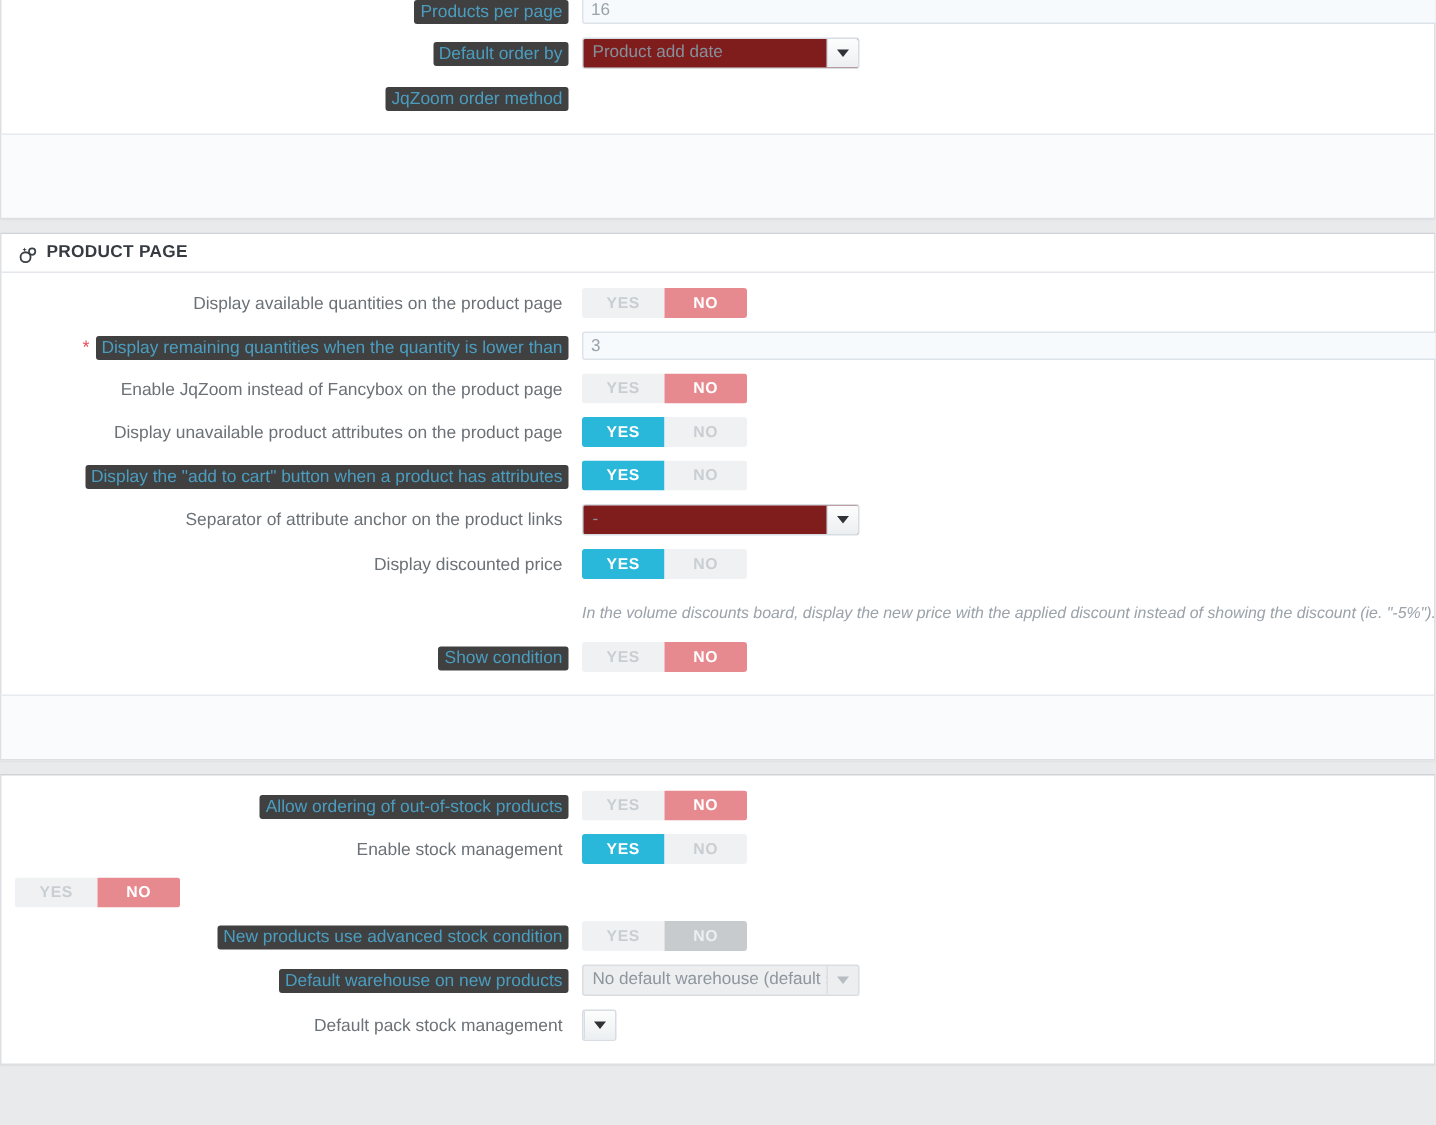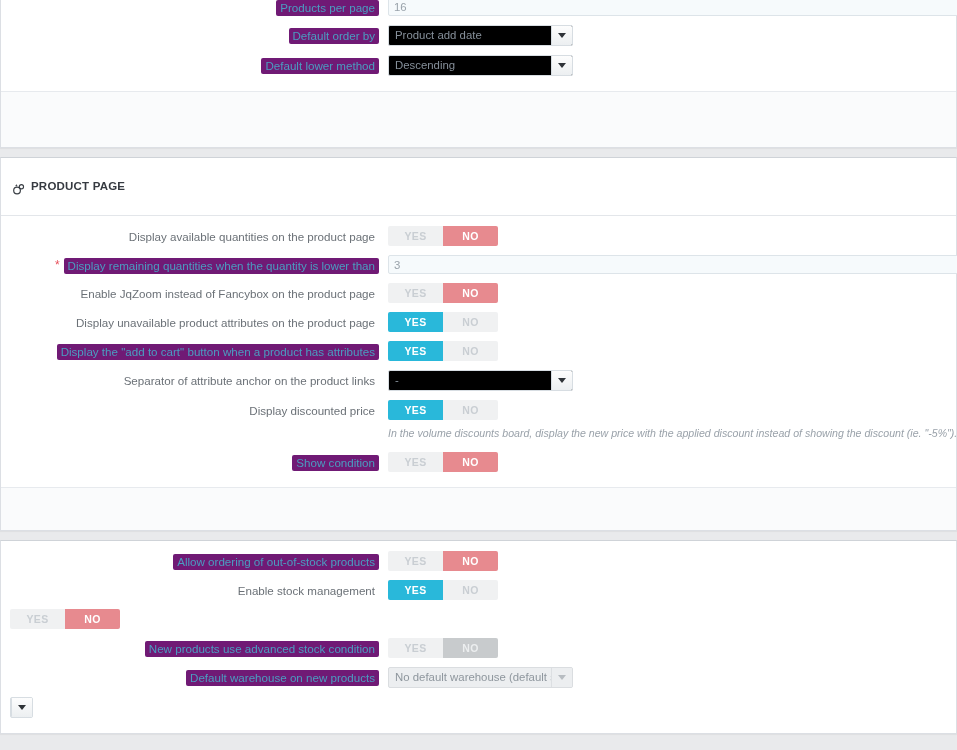--- a/index.html
+++ b/index.html
@@ -15,21 +15,21 @@
   .panel {
     background: #ffffff;
     border: 1px solid #dcdfe4;
     border-top: 1px solid #cfd3d8;
     box-shadow: 0 1px 1px rgba(0,0,0,.04);
     margin: 0 0 9px 0;
   }
   .panel-head {
     height: 25px;
     line-height: 25px;
-    padding: 16px 11px;
+    padding: 0 11px;
     border-bottom: 1px solid #e3e6ea;
     font-size: 11.5px;
     font-weight: bold;
     letter-spacing: .2px;
     color: #363a41;
     display: flex;
     align-items: center;
     gap: 6px;
     text-transform: uppercase;
   }
@@ -63,21 +63,21 @@
     align-items: flex-start;
     gap: 4px;
   }
   .lbl {
     display: inline-block;
     padding: 1px 4px;
     line-height: 14px;
     border-radius: 2px;
   }
   .lbl.hl {
-    background: #701a75;
+    background: #404040;
     color: #4b9dc0;
   }
   .req-star { color: #e8505b; font-size: 12px; line-height: 15px; }
   .ctl-col { padding-left: 9px; flex: 1 1 auto; min-width: 0; }
 
   
   .txt {
     height: 19px;
     background: #f6fafc;
     border: 1px solid #dde4e9;
@@ -89,21 +89,21 @@
     box-sizing: border-box;
   }
   .txt.wide { width: 630px; }
 
   
   .sel {
     display: inline-flex;
     height: 21px;
     border: 1px solid #d7dde2;
     border-radius: 2px;
-    background: #000000;
+    background: #7f1d1d;
     box-sizing: border-box;
     overflow: hidden;
     vertical-align: top;
   }
   .sel-val {
     width: 150px;
     font-size: 11.4px;
     color: #86909a;
     line-height: 19px;
     padding: 0 6px;
@@ -151,21 +151,21 @@
   }
   .sw .off { background: #f0f1f2; color: #c9ced3; }
   .sw .yes-on { background: #29b8da; color: #ffffff; }
   .sw .no-on  { background: #e78a8f; color: #ffffff; }
   .sw .no-dis { background: #c8cbcd; color: #eceeef; }
 
   .help {
     font-size: 10.6px;
     font-style: italic;
     color: #9aa2aa;
-    margin-top: 6px;
+    margin-top: 16px;
     line-height: 14px;
     white-space: nowrap;
   }
 </style>
 </head>
 <body>
 
 <div id="screen">
 
   <div class="panel" style="margin-top:-4px;">
@@ -185,28 +185,22 @@
             </div>
             <div class="ctl-col"><div class="sel w170">
                 <div class="sel-val">Product add date</div>
                 <div class="sel-arrow">
                   <i></i>
                 </div>
               </div></div>
           </div>
           <div class="row tight">
             <div class="lbl-col">
-              <span class="lbl hl">Default lower method</span>
-            </div>
-            <div class="ctl-col"><div class="sel w170">
-                <div class="sel-val">Descending</div>
-                <div class="sel-arrow">
-                  <i></i>
-                </div>
-              </div></div>
+              <span class="lbl hl">JqZoom order method</span>
+            </div>
           </div>
         </div>
     </div>
     <div class="panel-foot tall"></div>
   </div>
 
   <div class="panel">
     <div class="panel-head">
       <span class="gears-icon">
         <svg viewBox="0 0 16 16" width="13" height="13" aria-hidden="true">
@@ -343,20 +337,23 @@
               <span class="lbl hl">Default warehouse on new products</span>
             </div>
             <div class="ctl-col"><div class="sel w170 disabled">
                 <div class="sel-val">No default warehouse (default settin</div>
                 <div class="sel-arrow">
                   <i></i>
                 </div>
               </div></div>
           </div>
           <div class="row tight">
+            <div class="lbl-col">
+              <span class="lbl">Default pack stock management</span>
+            </div>
             <div class="ctl-col"><div class="sel w170">
                 <div class="sel-arrow">
                   <i></i>
                 </div>
               </div></div>
           </div>
         </div>
     </div>
   </div>
 

